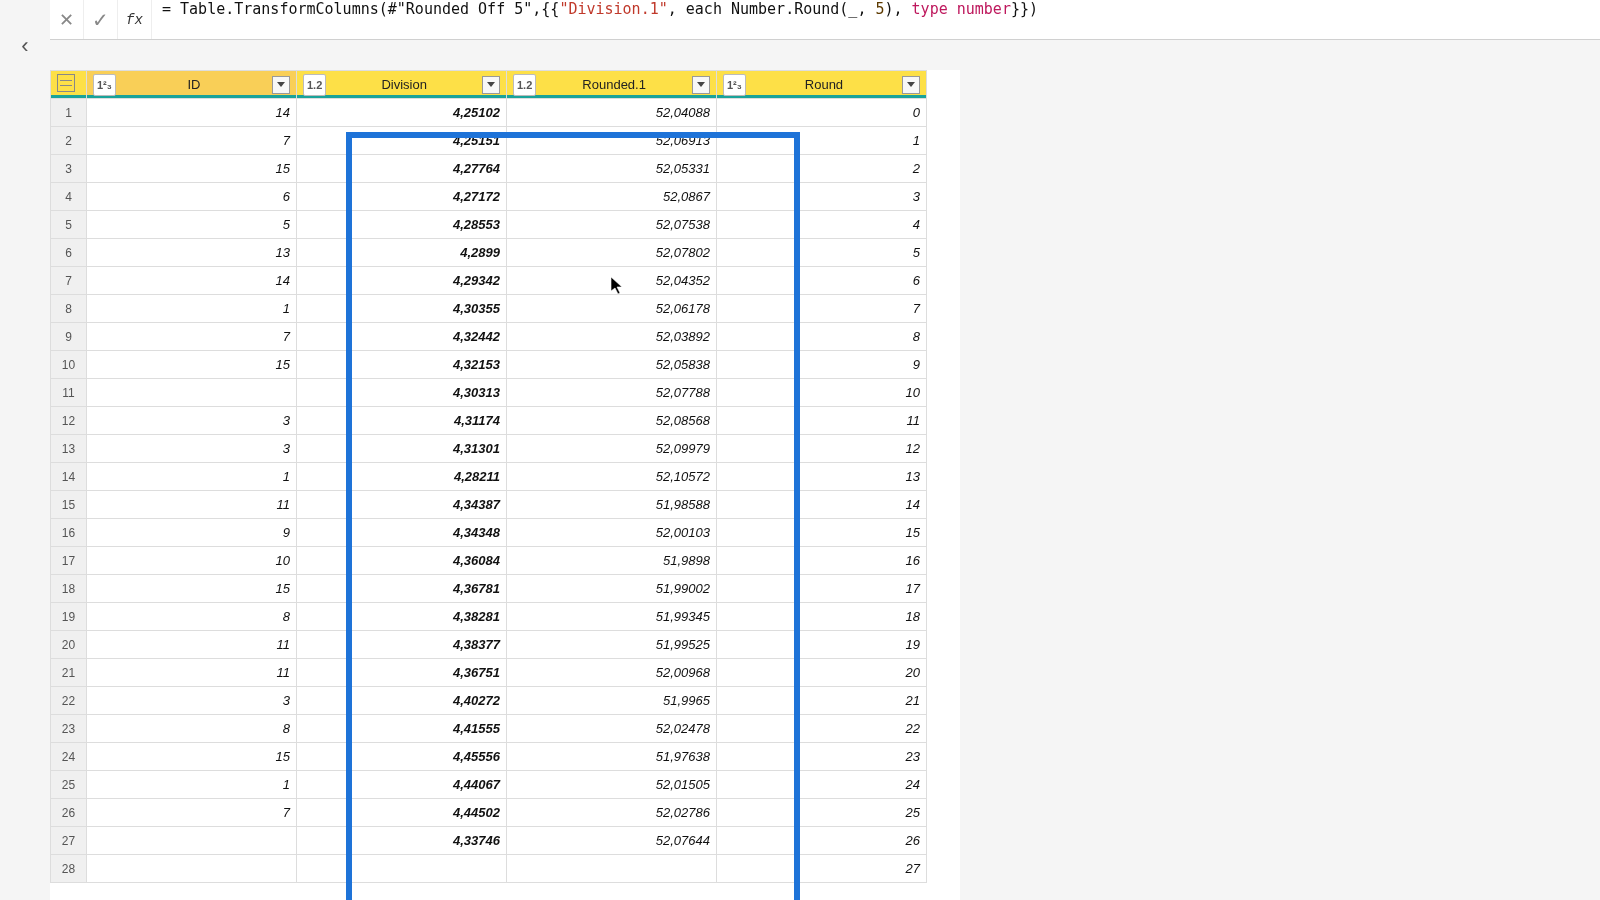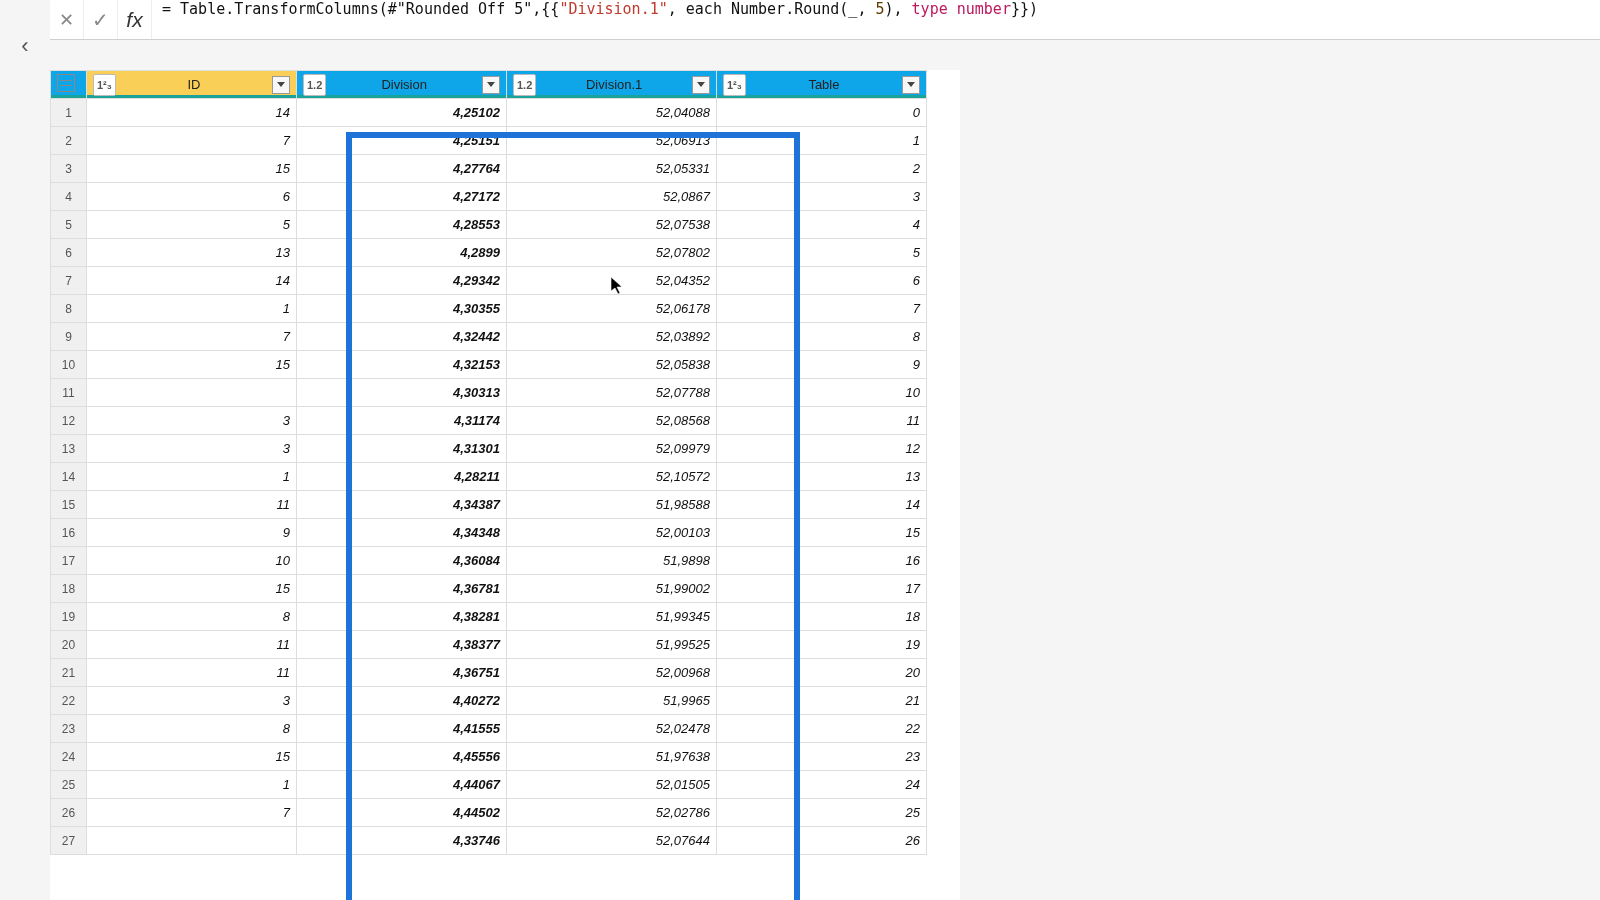--- a/index.html
+++ b/index.html
@@ -37,21 +37,21 @@
   .fb-icon {
     width: 34px;
     height: 100%;
     display: flex;
     align-items: center;
     justify-content: center;
     font-size: 18px;
     color: #888;
     border-right: 1px solid #eee;
   }
-  .fb-icon.fx { color: #333; font-style: italic; font-family: Liberation Sans, sans-serif; font-size: 21px; }
+  .fb-icon.fx { color: #333; font-style: italic; font-family: Liberation Mono, monospace; font-size: 14px; }
   .fb-icon.chk { color: #888; font-size:20px;}
   .fb-input {
     flex: 1;
     padding: 0 10px;
     font-family: Consolas, monospace;
     font-size: 15px;
     color: #111;
     background: #fff;
     border: none;
     outline: none;
@@ -73,21 +73,21 @@
     border-collapse: collapse;
     background: #fff;
   }
   .grid th, .grid td {
     border: 1px solid #ddd;
     height: 28px;
     padding: 0 6px;
     white-space: nowrap;
   }
   .grid th {
-    background: #0ea5e9;
+    background: #fde047;
     font-weight: normal;
     text-align: left;
     position: relative;
     color: #222;
   }
   .row-hdr {
     width: 36px;
     text-align: center;
     background: #f0f0f0;
     color: #555;
@@ -215,28 +215,28 @@
         <th class="col-div">
           <div class="th-content">
             <span class="type-badge">1.2</span>
             <span class="th-label">Division</span>
             <span class="dd-btn"></span>
           </div>
         </th>
         <th class="col-div1">
           <div class="th-content">
             <span class="type-badge">1.2</span>
-            <span class="th-label">Division.1</span>
+            <span class="th-label">Rounded.1</span>
             <span class="dd-btn"></span>
           </div>
         </th>
         <th class="col-idx">
           <div class="th-content">
             <span class="type-badge">1²₃</span>
-            <span class="th-label">Table</span>
+            <span class="th-label">Round</span>
             <span class="dd-btn"></span>
           </div>
         </th>
       </tr>
     </thead>
     <tbody id="grid-body">
         <tr>
           <td class="row-hdr">1</td>
           <td class="num col-id">14</td>
           <td class="num col-div">4,25102</td>
@@ -417,20 +417,27 @@
           <td class="num col-div">4,44502</td>
           <td class="num col-div1">52,02786</td>
           <td class="idx col-idx">25</td>
         </tr>
         <tr>
           <td class="row-hdr">27</td>
           <td class="num col-id"></td>
           <td class="num col-div">4,33746</td>
           <td class="num col-div1">52,07644</td>
           <td class="idx col-idx">26</td>
+        </tr>
+        <tr>
+          <td class="row-hdr">28</td>
+          <td class="num col-id"></td>
+          <td class="num col-div"></td>
+          <td class="num col-div1"></td>
+          <td class="idx col-idx">27</td>
         </tr>
       </tbody>
   </table>
 
   <div class="highlight-box"></div>
   <div class="cursor">
     <svg viewBox="0 0 16 20">
         <path d="M1 1 L1 15 L5 12 L8 18 L10 17 L7 11 L12 11 Z" fill="#000" stroke="#fff" stroke-width="0.6"></path>
       </svg>
   </div>

